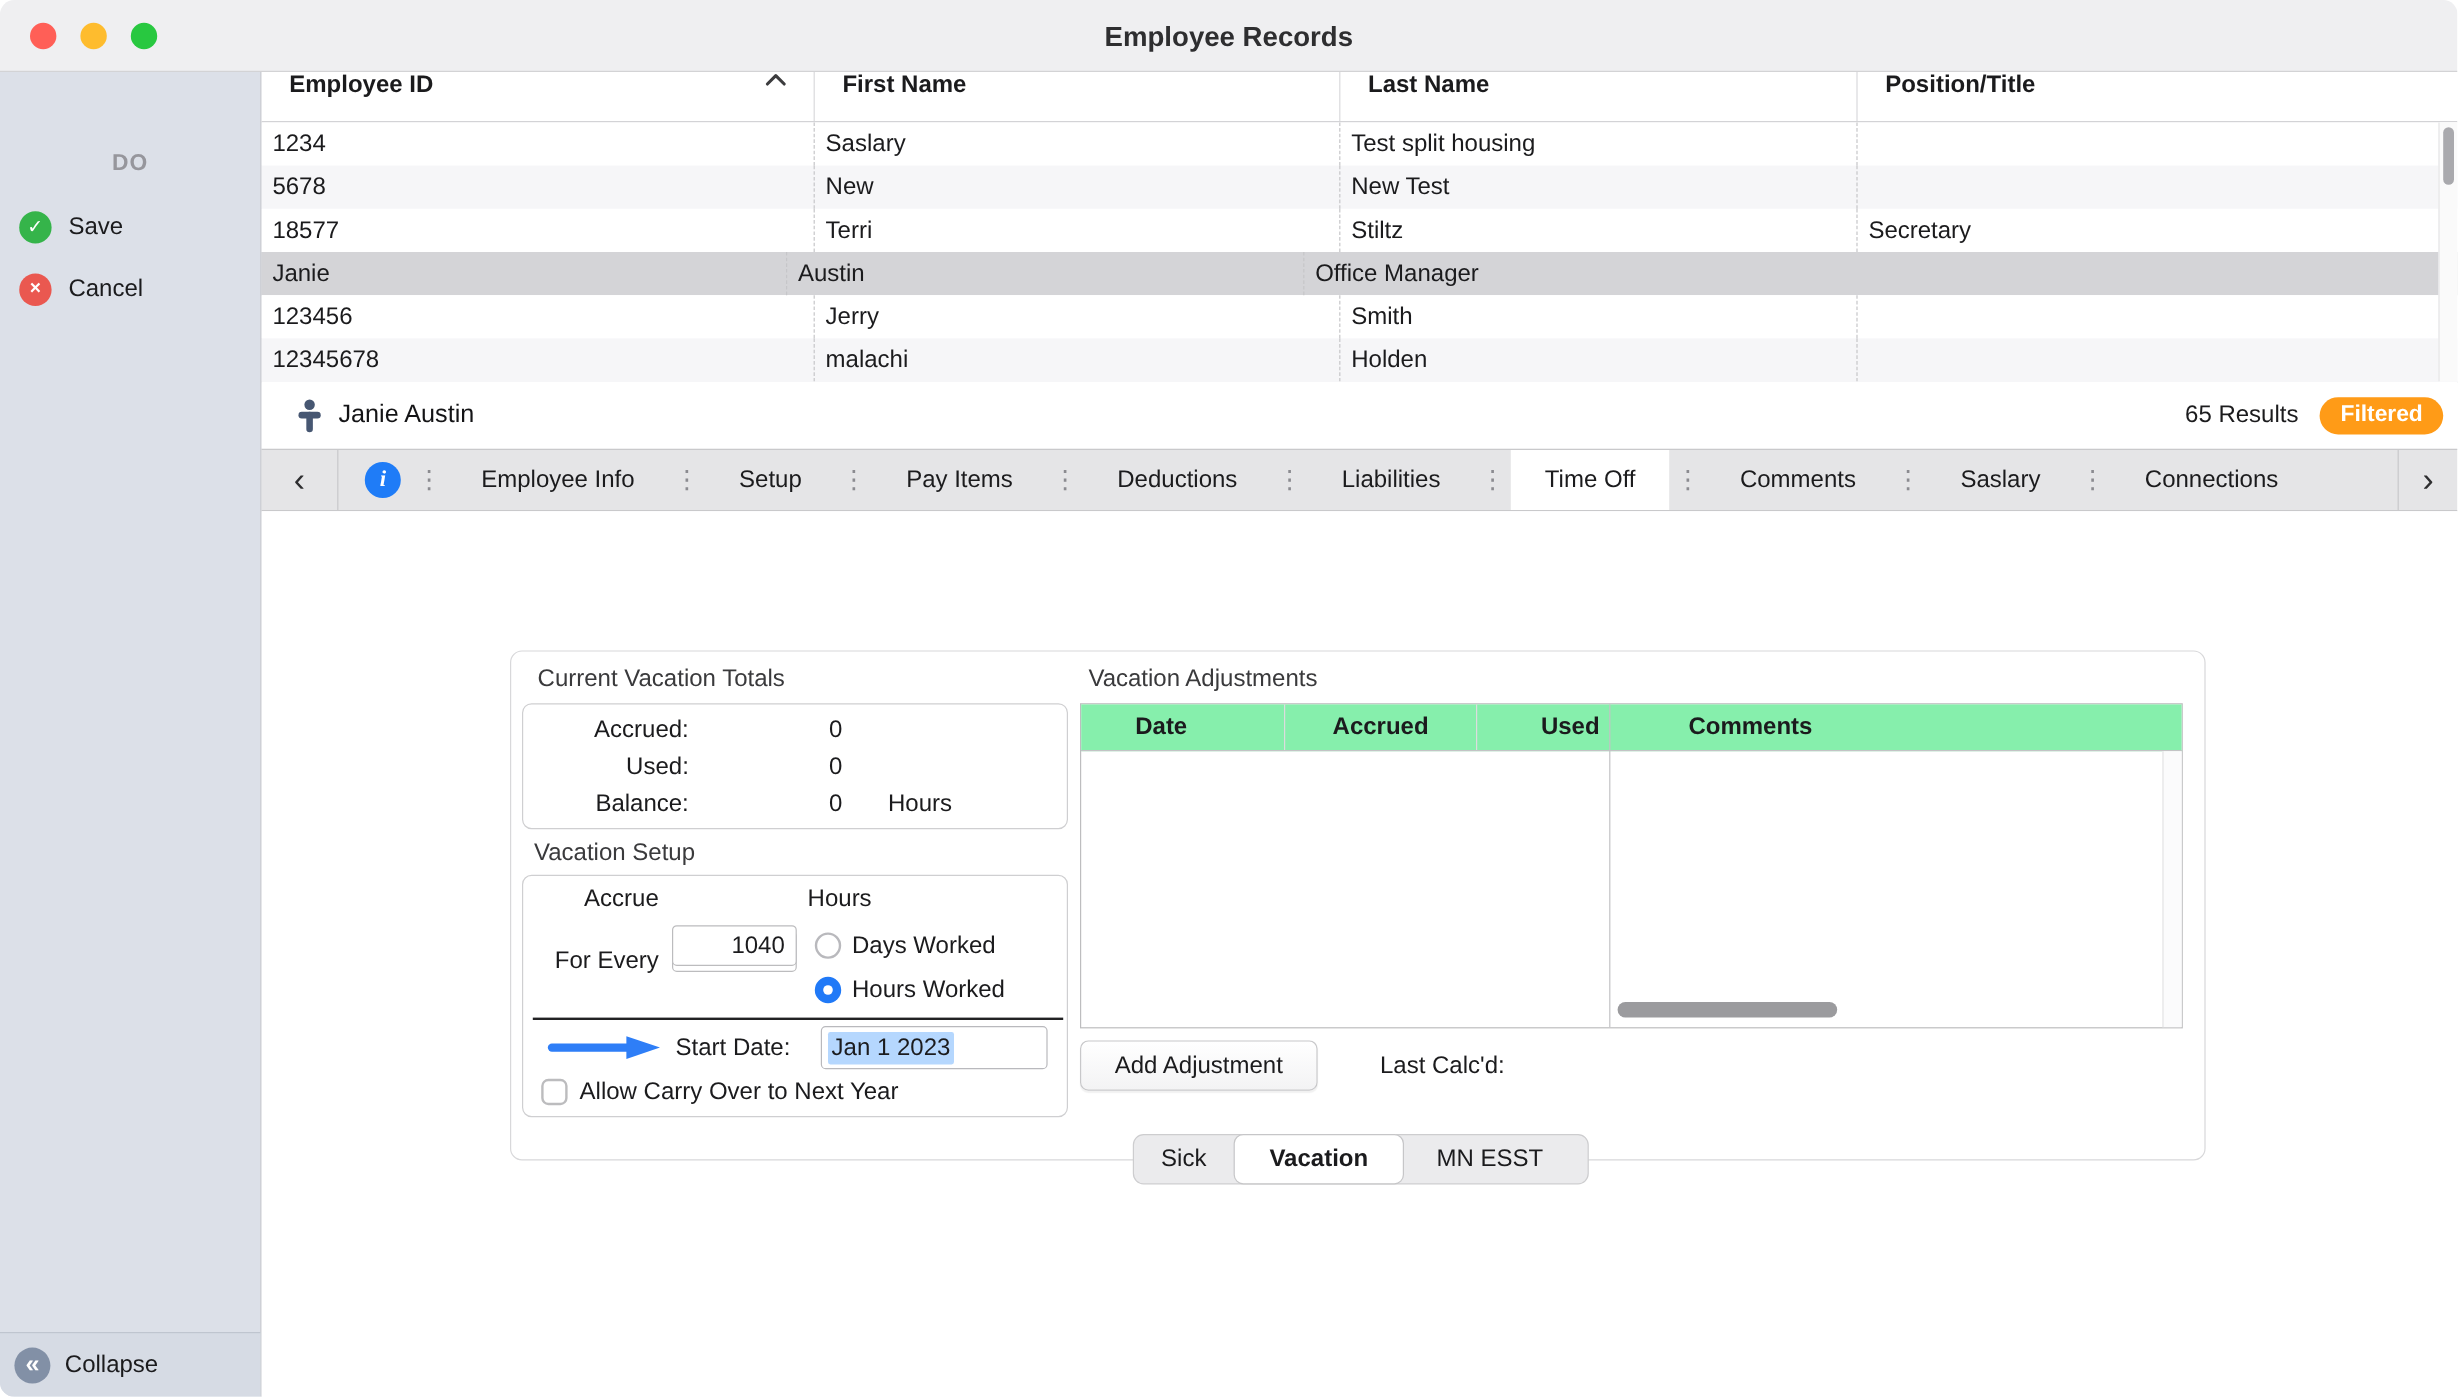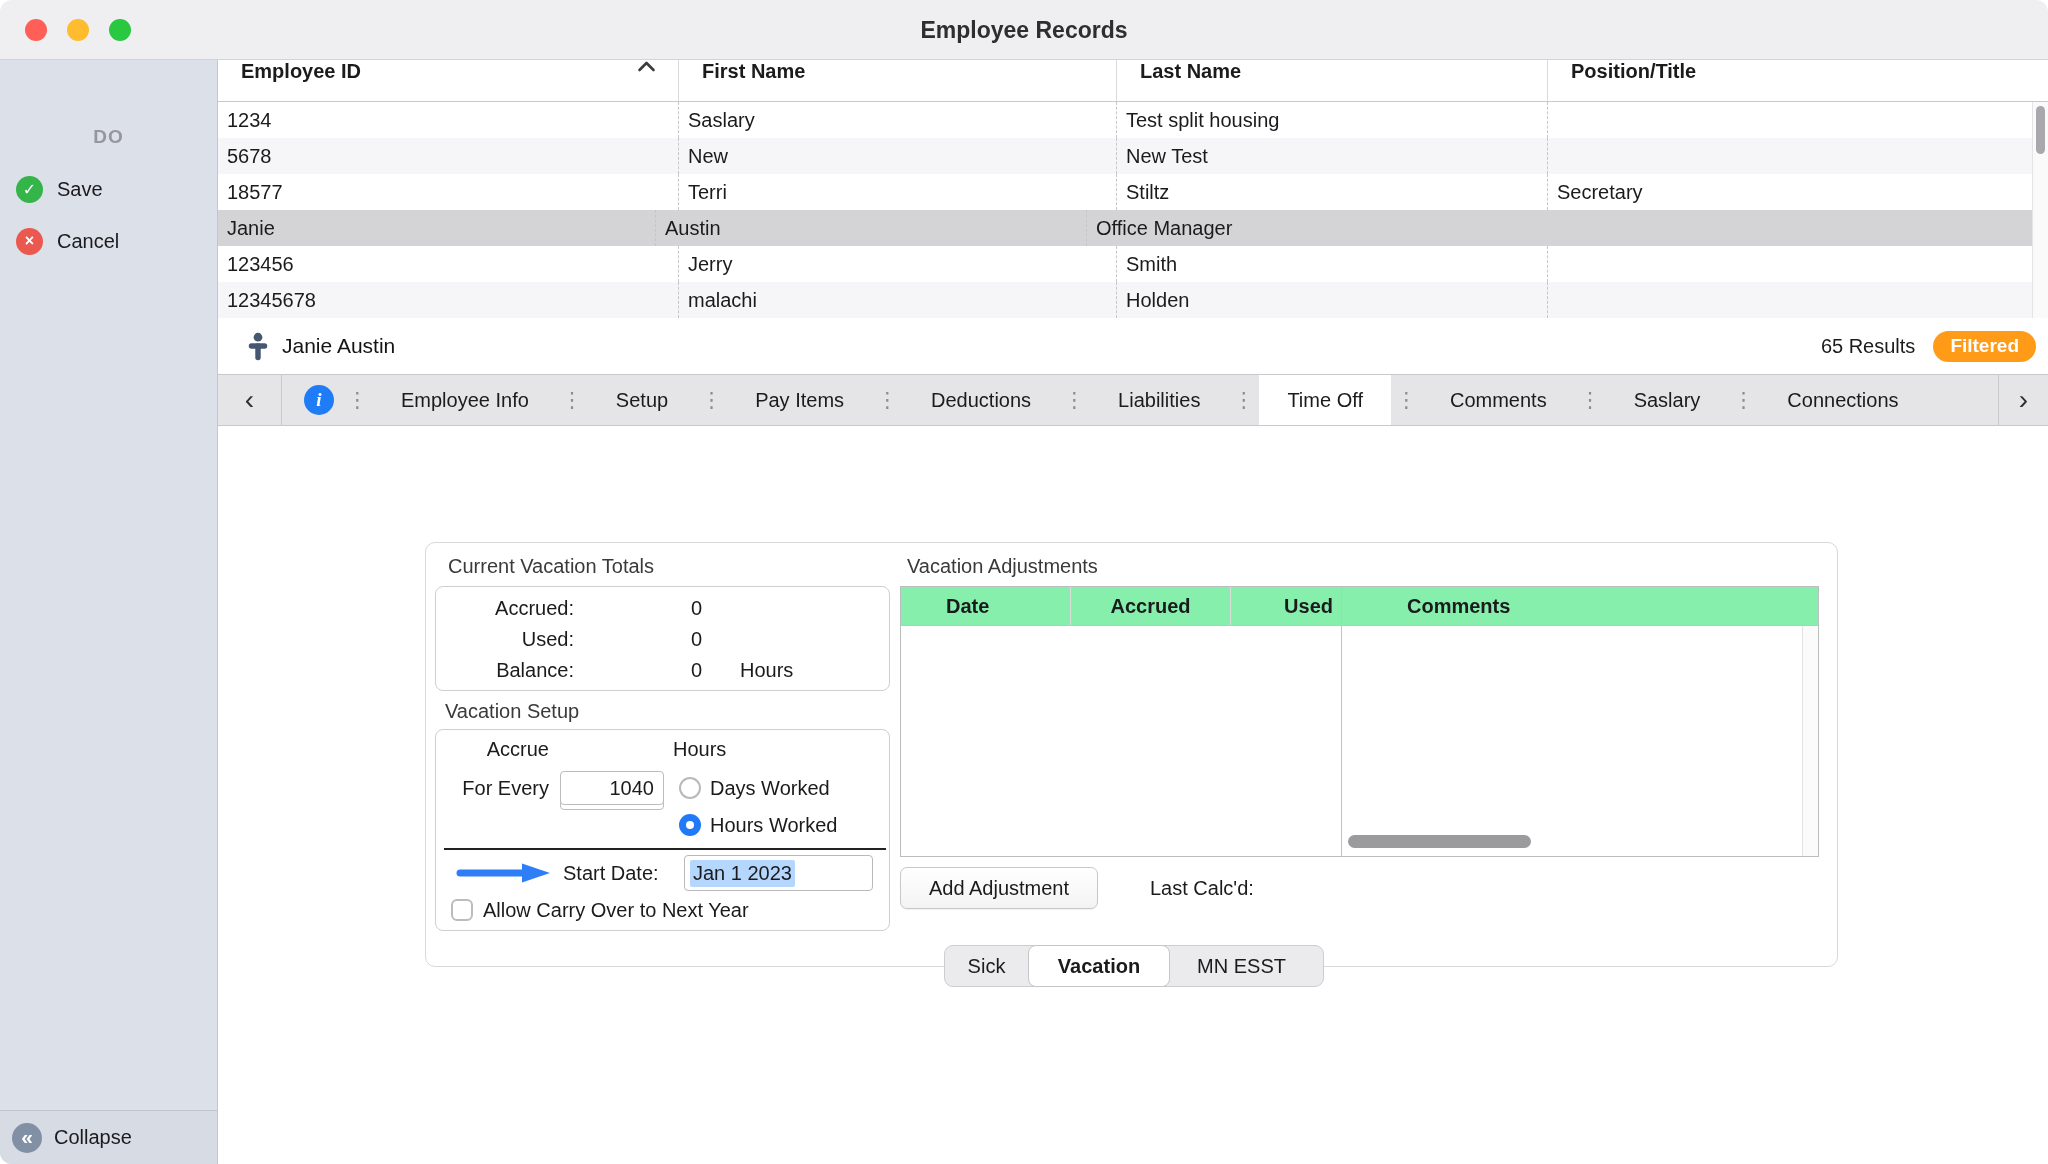--- a/index.html
+++ b/index.html
@@ -267,21 +267,21 @@
       </div>
 
       <div class="group-title setup-title">Vacation Setup</div>
       <div class="box setup-box">
         <span class="abs rlabel" style="left:0;top:2px;width:113px;line-height:34px;">Accrue</span>
         <div class="num-input" style="left:124px;top:2px;margin-top:44px;">
           <span>40</span>
         </div>
         <span class="abs" style="left:237px;top:2px;line-height:34px;">Hours</span>
 
-        <span class="abs rlabel" style="left:0;top:41px;width:113px;line-height:34px;">For Every</span>
+        <span class="abs rlabel" style="left:0;top:54px;width:113px;line-height:34px;">For Every</span>
         <div class="num-input" style="left:124px;top:41px;">
           <span>1040</span>
         </div>
         <div class="radio" style="left:243px;top:47px;"></div>
         <span class="abs" style="left:274px;top:47px;line-height:22px;">Days Worked</span>
 
         <div class="radio checked" style="left:243px;top:84px;"></div>
         <span class="abs" style="left:274px;top:84px;line-height:22px;">Hours Worked</span>
 
         <div class="setup-divider"></div>

